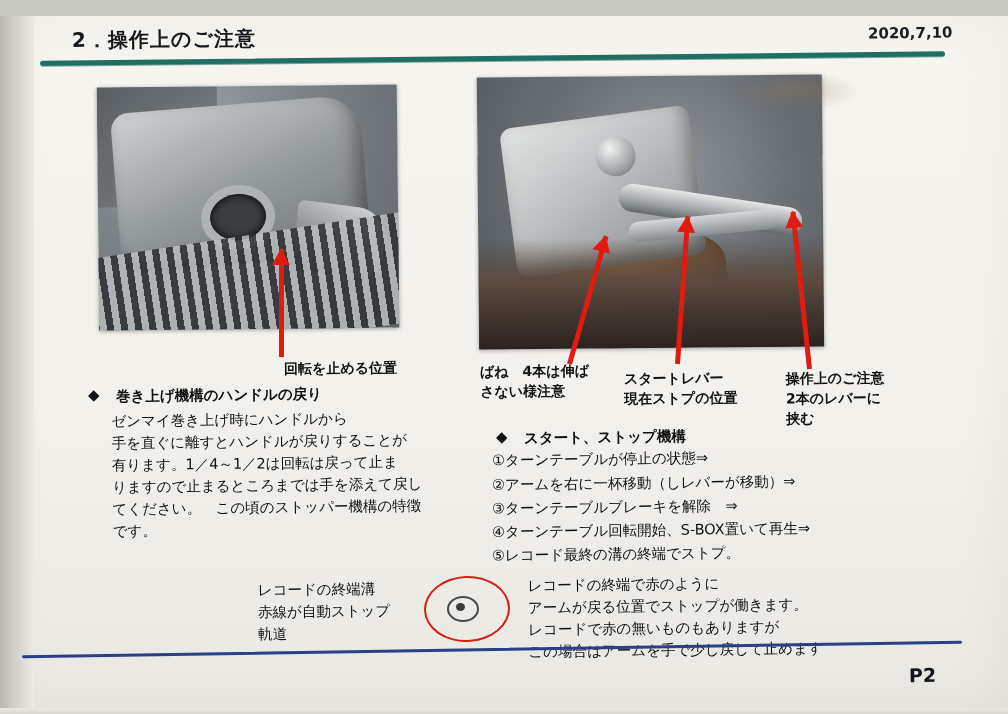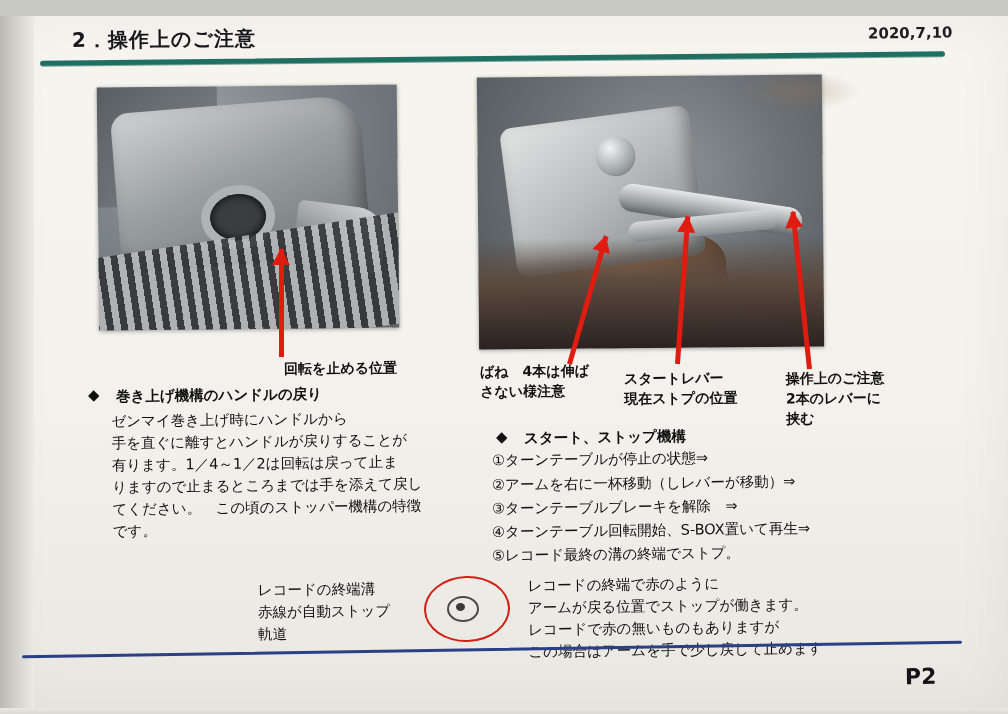--- a/index.html
+++ b/index.html
@@ -49,21 +49,21 @@
     box-shadow:0 1px 0 rgba(0,80,70,.5);
   }
   .rule-blue{
     position:absolute;left:22px;top:632px;width:940px;height:3px;
     background:#2b3f86;
     transform:rotate(-0.9deg);
     border-radius:2px;
   }
   .pagenum{
     position:absolute;right:72px;top:648px;
-    font-size:22px;font-weight:bold;color:#14141a;
+    font-size:19px;font-weight:bold;color:#14141a;
     transform:rotate(-0.7deg);
   }
 
   
   .photo{
     position:absolute;overflow:hidden;
     box-shadow:0 1px 4px rgba(0,0,0,.35);
   }
   #photo-left{
     left:98px;top:70px;width:300px;height:243px;

